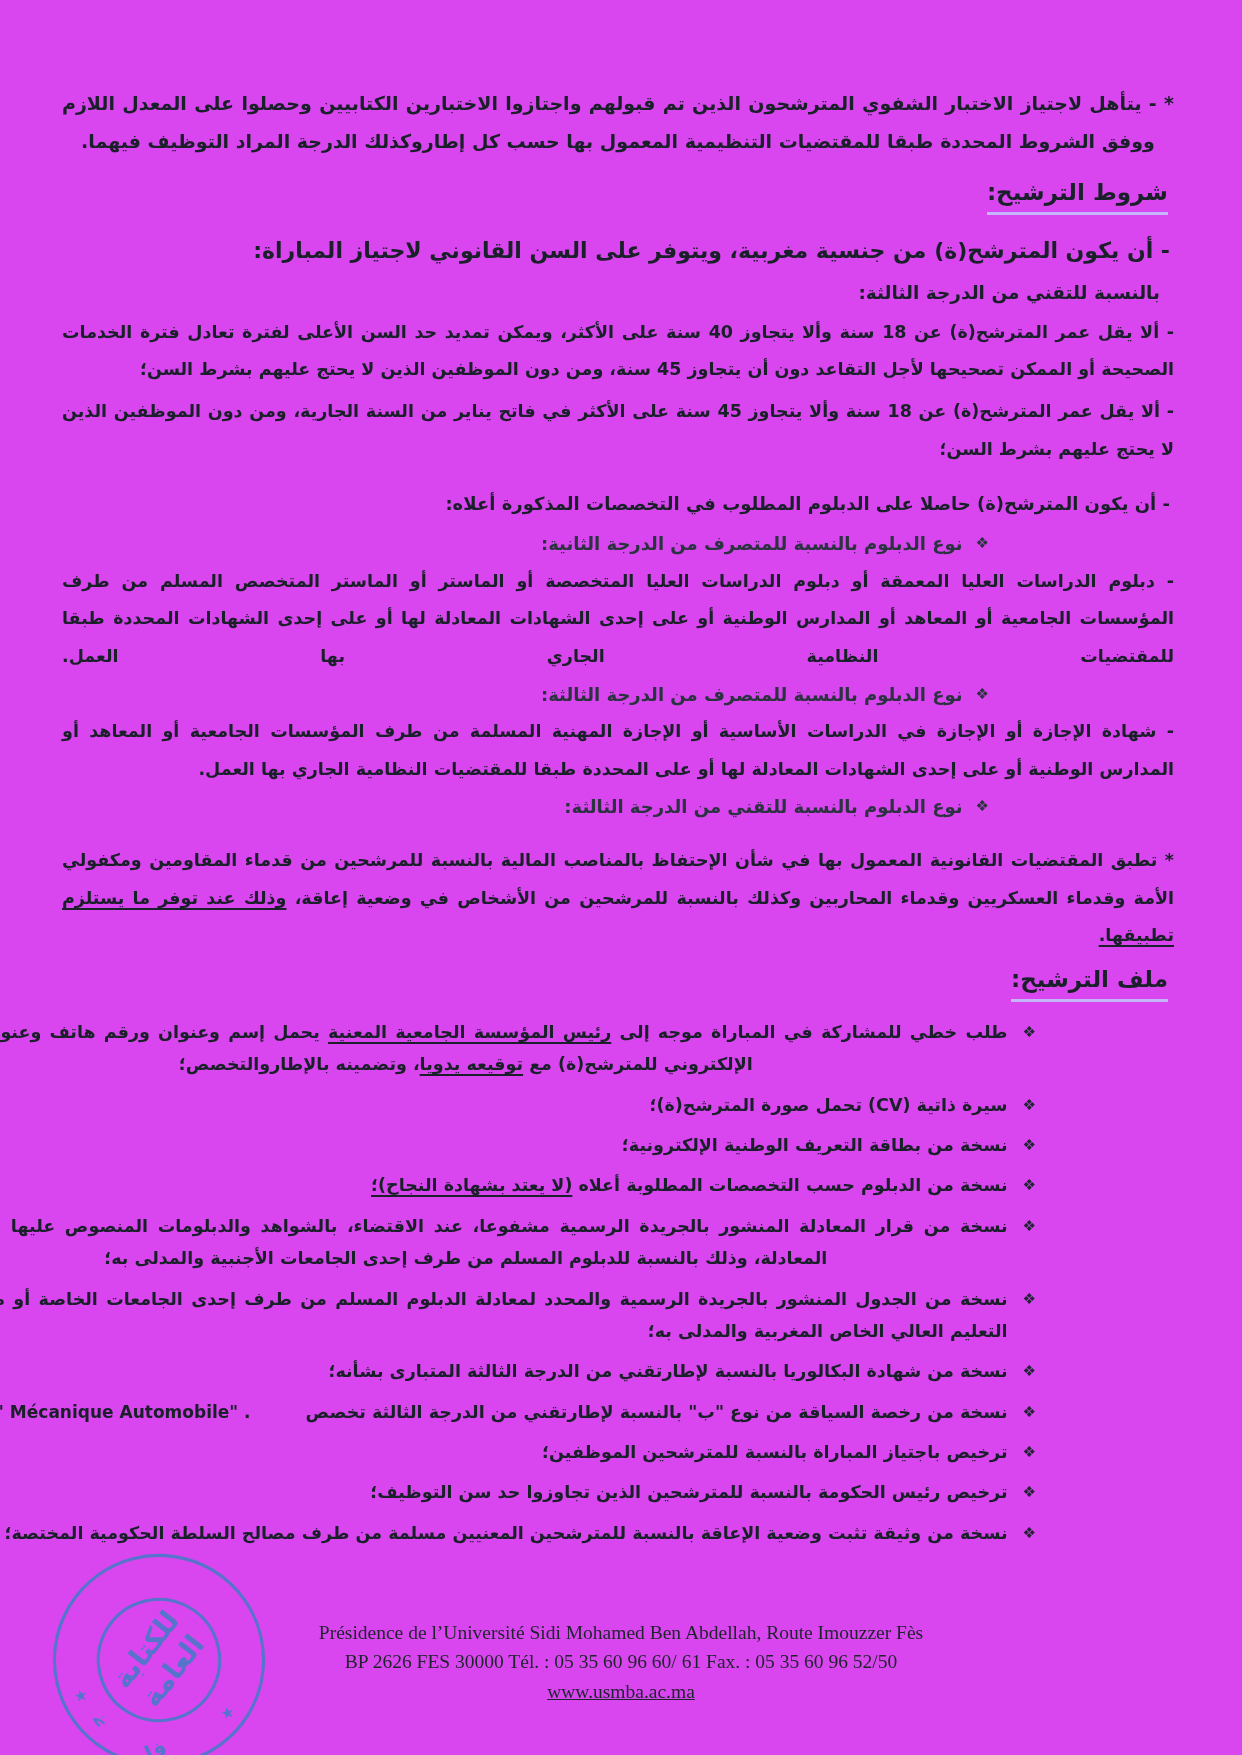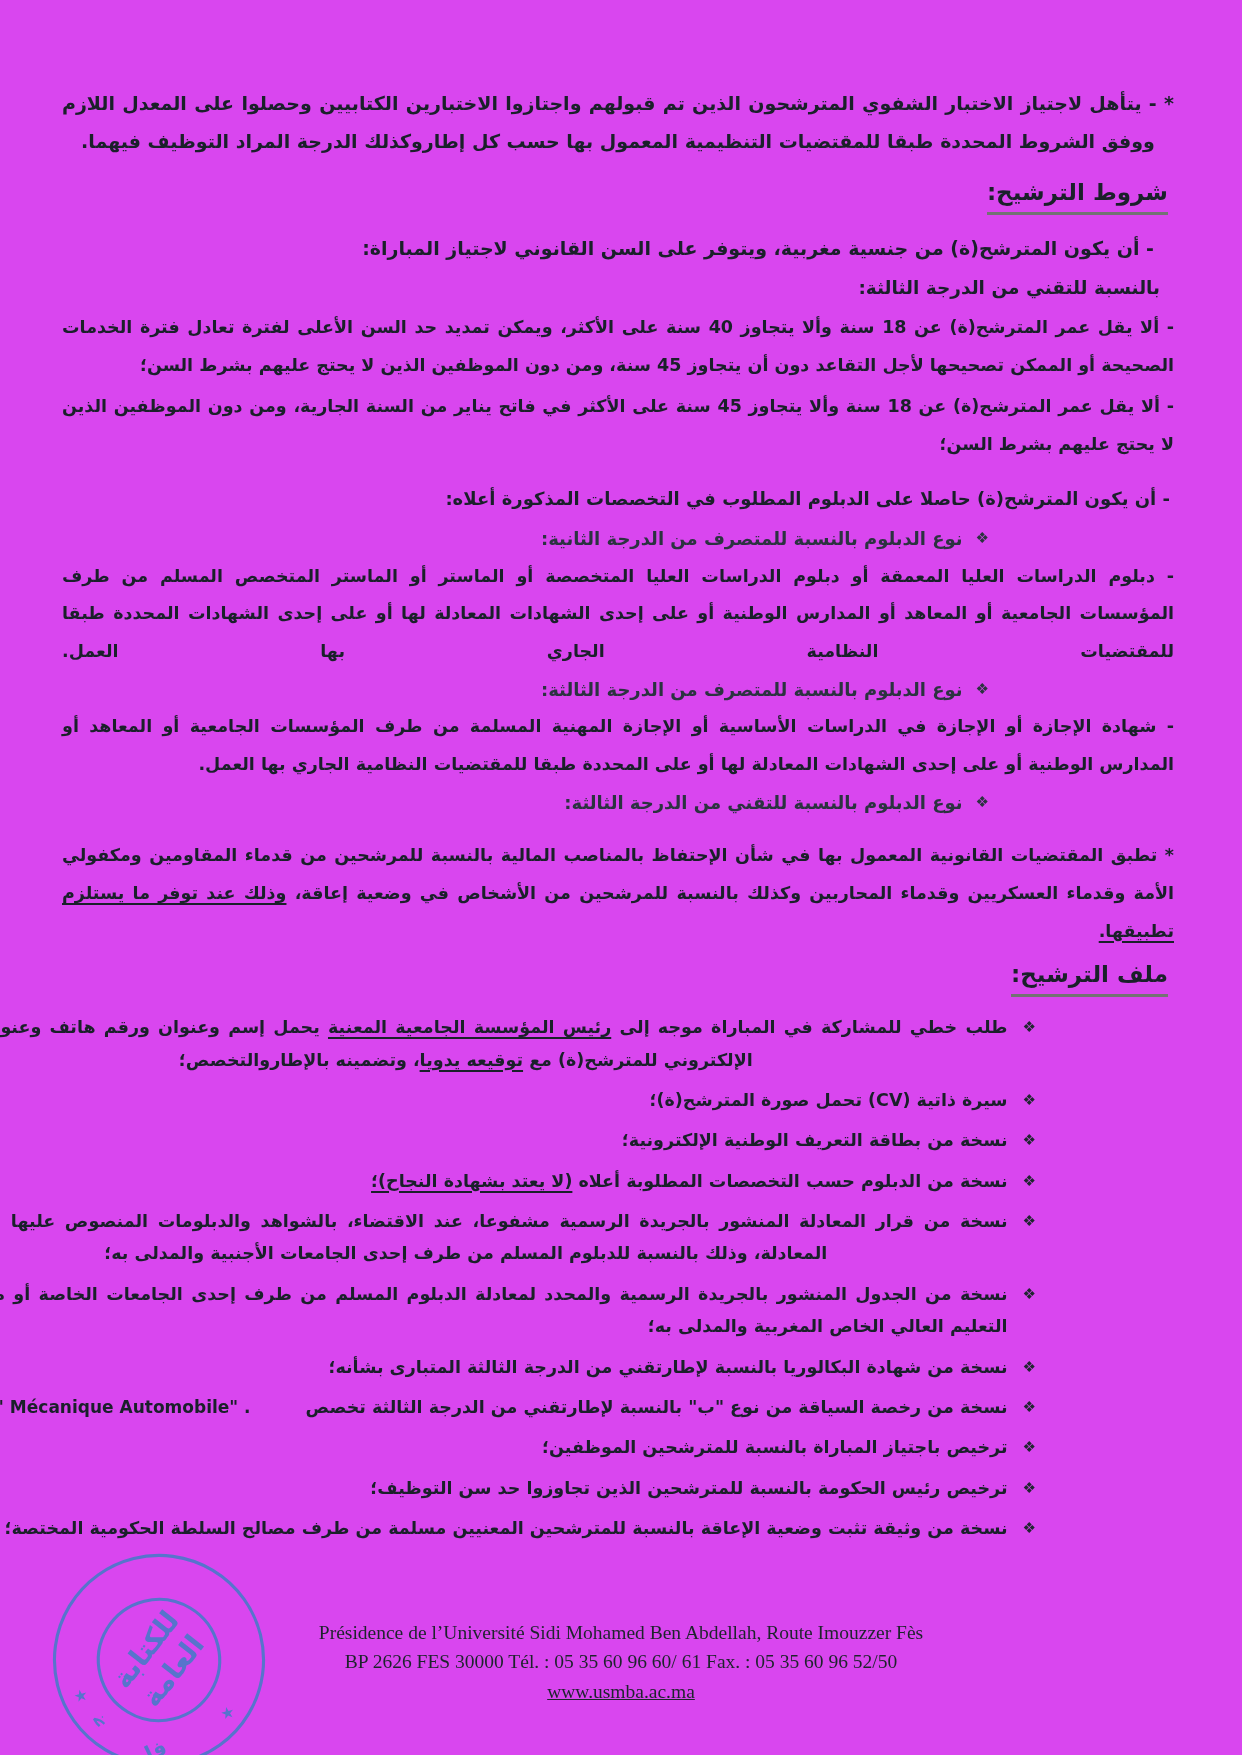--- a/index.html
+++ b/index.html
@@ -6,23 +6,23 @@
   .page{
     width:1242px;height:1755px;background:#d946ef;position:relative;
     margin:0 auto;overflow:hidden;direction:rtl;
     font-family:"DejaVu Sans",sans-serif;font-weight:bold;color:#1a202a;
   }
   .content{position:absolute;inset:0;padding:84px 68px 0 62px;box-sizing:border-box;}
 
   .intro{font-size:19px;line-height:2.0;text-align:justify;text-align-last:center;margin:0 0 18px 0;}
 
   .sec-heading{font-size:23px;line-height:1.3;margin:0 6px 18px 0;text-align:right;}
-  .sec-heading .ul{border-bottom:3px solid #737373;padding-bottom:4px;display:inline-block;}
+  .sec-heading .ul{border-bottom:3px solid #c4b5fd;padding-bottom:4px;display:inline-block;}
 
-  .line-right{font-size:19px;line-height:1.6;margin:0 20px 10px 0;text-align:right;}
+  .line-right{font-size:22px;line-height:1.6;margin:0 4px 10px 0;text-align:right;}
 
   .sublabel{font-size:18.5px;line-height:1.6;margin:0 14px 6px 0;text-align:right;}
 
   .para{font-size:17.5px;line-height:2.15;text-align:justify;margin:0 0 4px 0;}
   .para.center-last{text-align-last:center;}
   .para.justify-last{text-align-last:justify;}
 
   .dip-intro{font-size:18px;line-height:1.6;margin:22px 4px 10px 0;text-align:right;}
 
   .dtype{font-size:18px;line-height:1.65;margin:0 185px 4px 0;color:#2b3340;text-align:right;}

